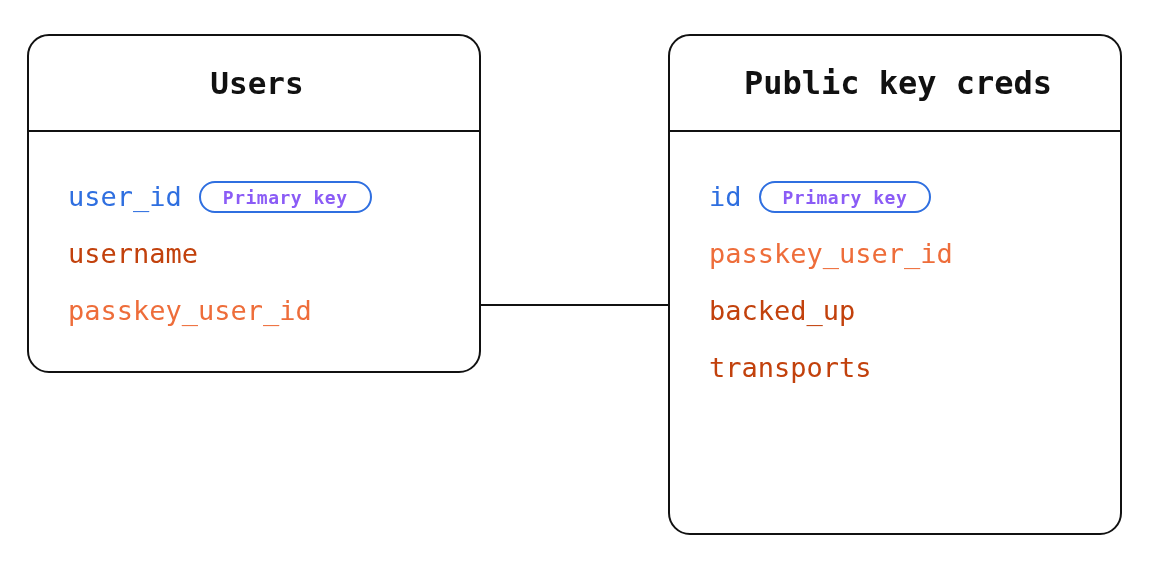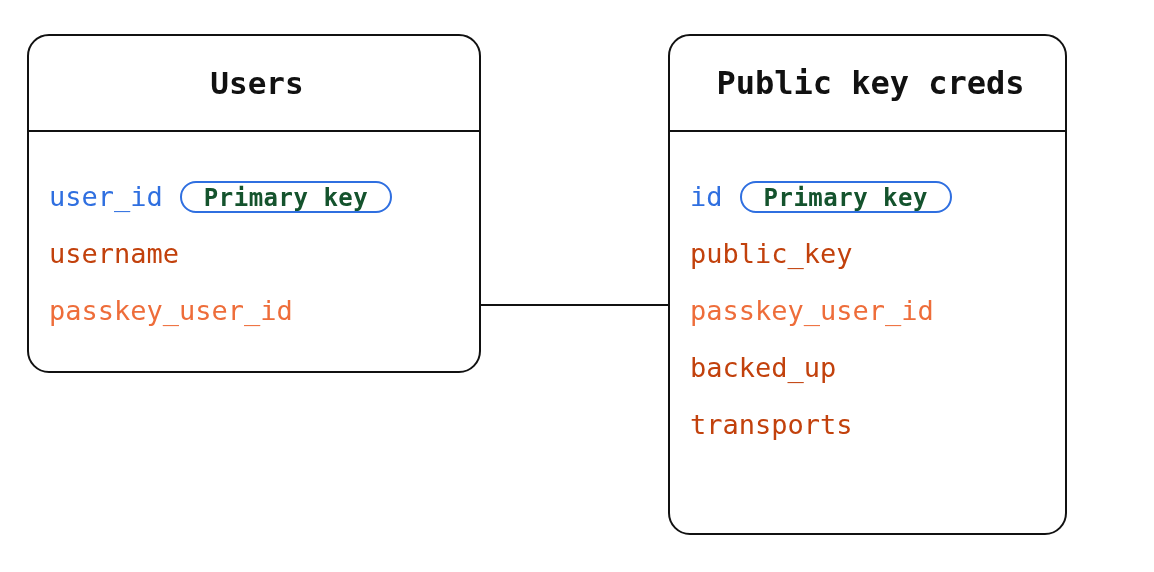--- a/index.html
+++ b/index.html
@@ -29,21 +29,21 @@
   }
   #entity-users {
     left: 27px;
     top: 34px;
     width: 454px;
     height: 339px;
   }
   #entity-pkc {
     left: 668px;
     top: 34px;
-    width: 399px;
+    width: 454px;
     height: 501px;
   }
 
   .entity-title {
     position: absolute;
     left: 6px;
     right: 0;
     top: 0;
     height: 94px;
     line-height: 94px;
@@ -66,21 +66,21 @@
     border-top: 2px solid #111111;
   }
 
   
   .field-list {
     position: absolute;
     left: 0;
     right: 0;
     top: 94px;
     bottom: 0;
-    padding: 38px 0 0 20px;
+    padding: 38px 0 0 39px;
     box-sizing: border-box;
   }
   .field-row {
     display: flex;
     align-items: center;
     height: 57px;
   }
   .field-name {
     font-size: 27px;
     line-height: 1;
@@ -93,22 +93,22 @@
   
   .pk-badge {
     display: inline-block;
     margin-left: 17px;
     padding: 0 22px;
     height: 32px;
     line-height: 30px;
     box-sizing: border-box;
     border: 2px solid #2f6fe0;
     border-radius: 16px;
-    color: #14532d;
-    font-size: 24px;
+    color: #8b5cf6;
+    font-size: 18px;
     font-weight: bold;
     letter-spacing: 0.5px;
     white-space: nowrap;
   }
 
   
   #relationship-line {
     position: absolute;
     left: 479px;
     top: 304px;
@@ -148,23 +148,20 @@
   <div class="entity" id="entity-pkc">
     <div class="entity-title">Public key creds</div>
     <div class="entity-divider"></div>
     <div class="field-list">
 
       <div class="field-row is-pk">
         <span class="field-name">id</span>
         <span class="pk-badge">Primary key</span>
       </div>
 
-      <div class="field-row">
-        <span class="field-name">public_key</span>
-      </div>
 
       <div class="field-row is-fk">
         <span class="field-name">passkey_user_id</span>
       </div>
 
       <div class="field-row">
         <span class="field-name">backed_up</span>
       </div>
 
 

